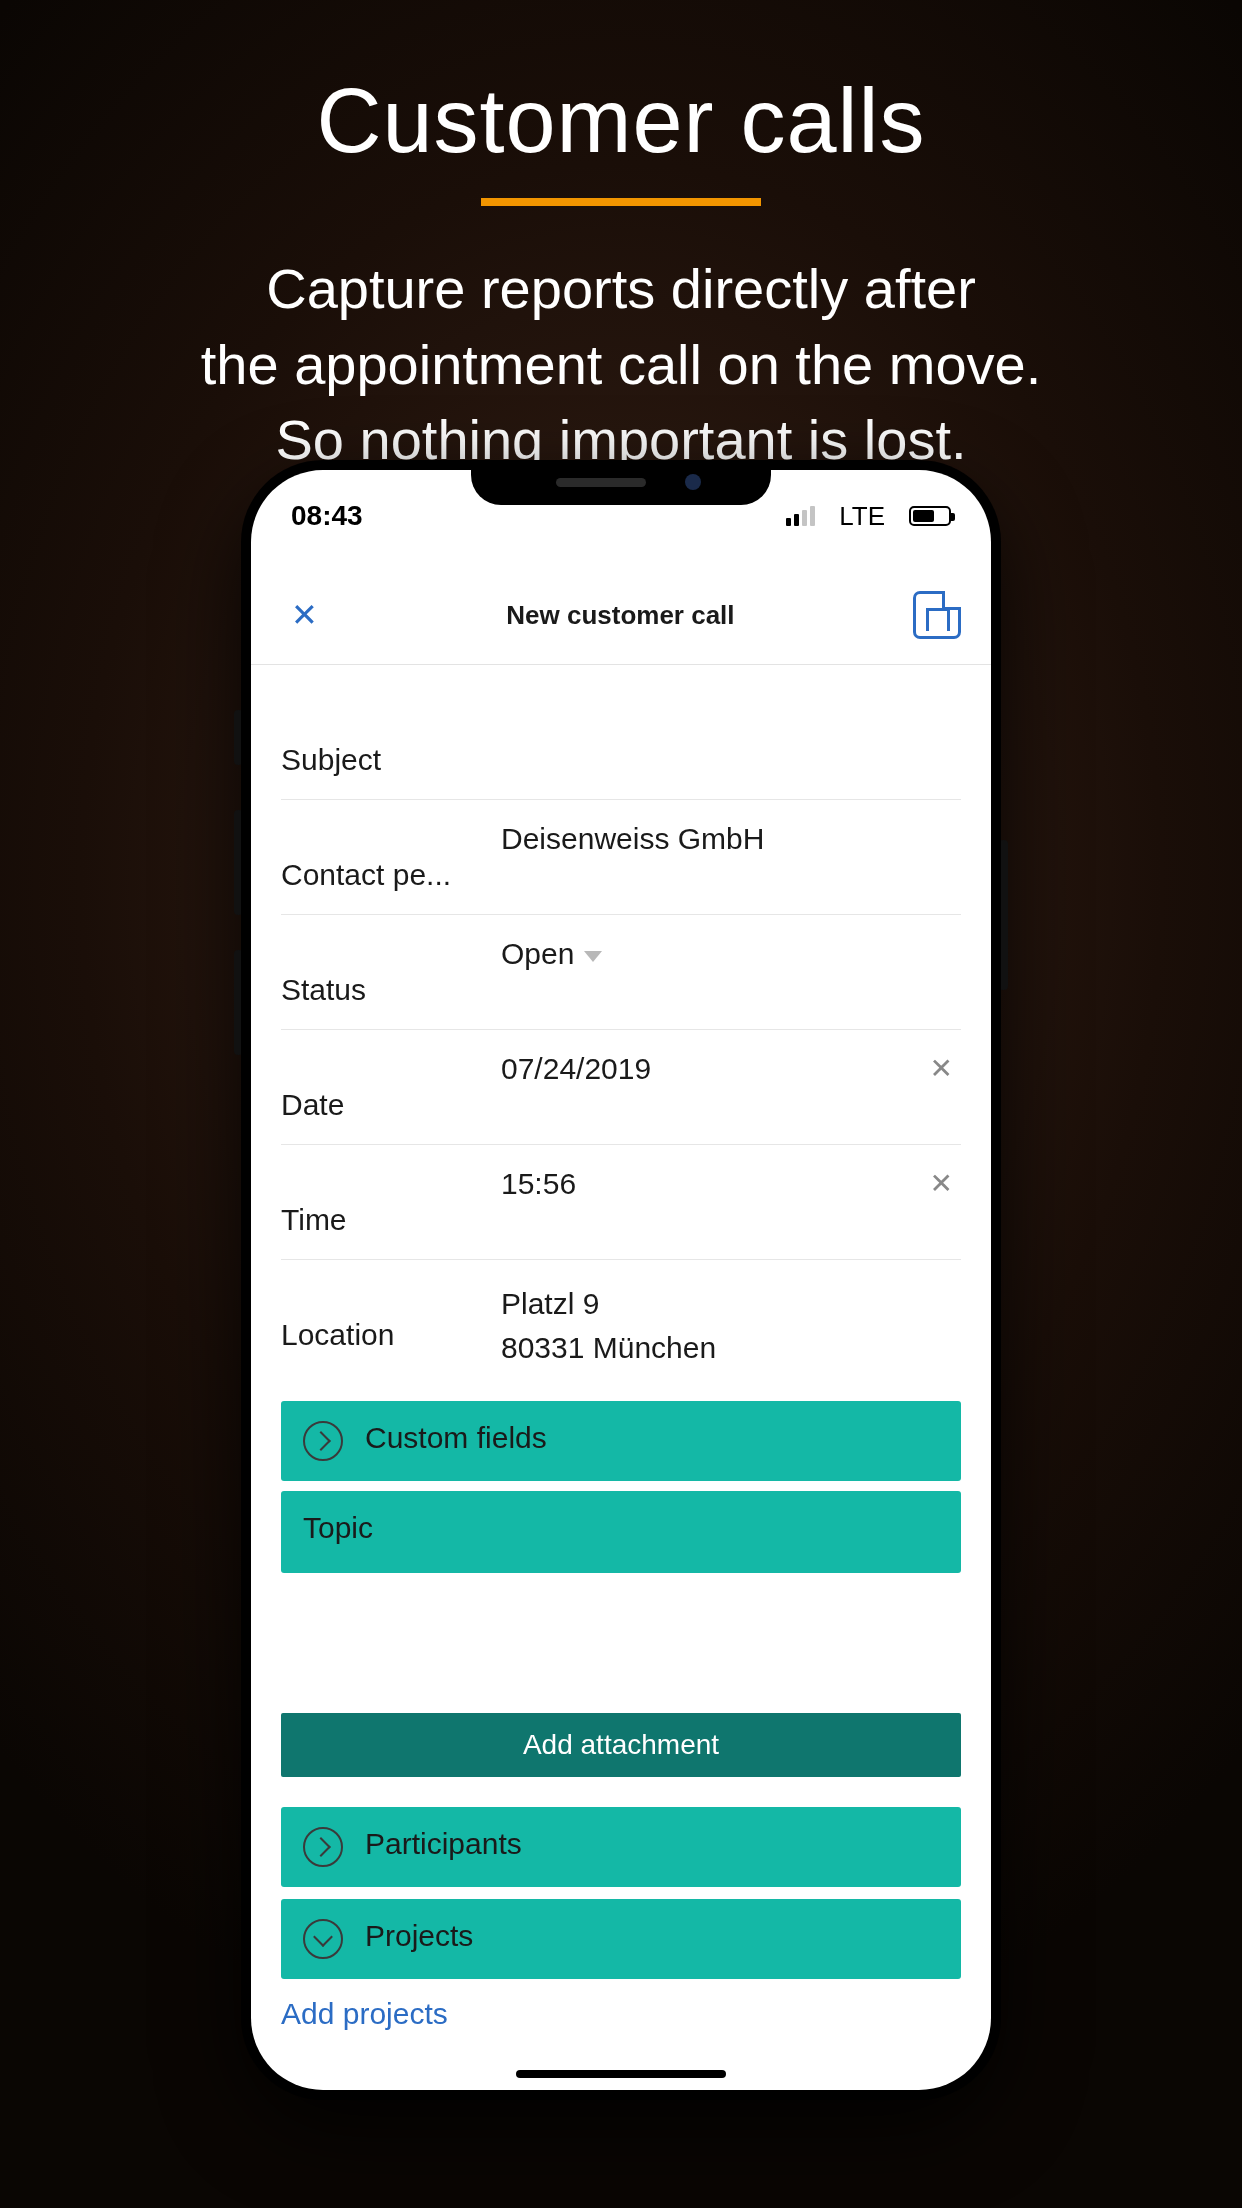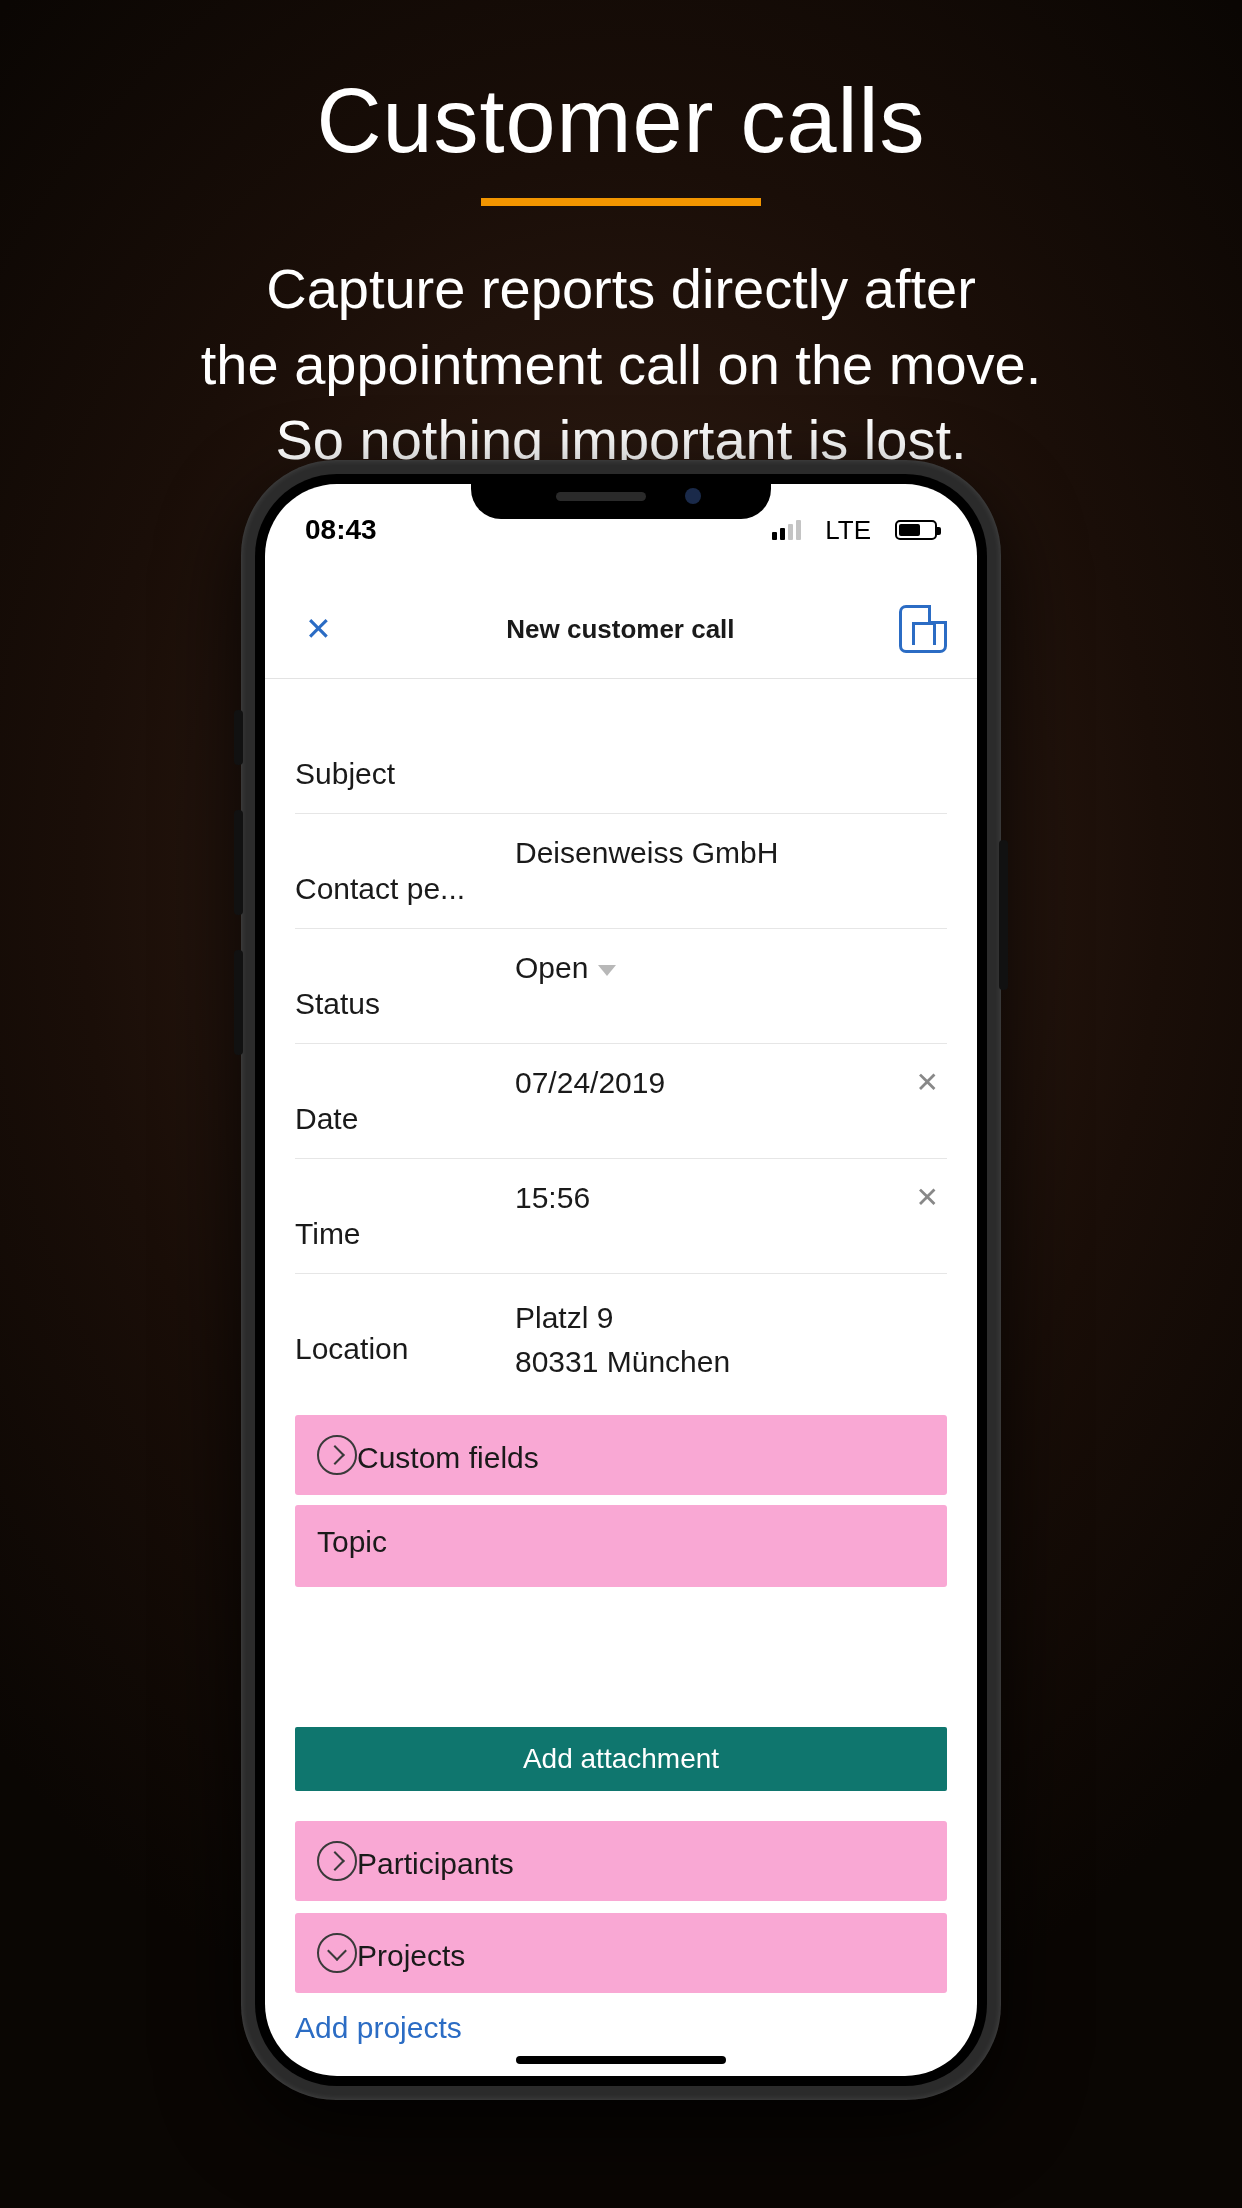--- a/index.html
+++ b/index.html
@@ -38,21 +38,20 @@
   
   .phone {
     position: absolute;
     left: 50%;
     transform: translateX(-50%);
     top: 460px;
     width: 760px;
     height: 1640px;
     border-radius: 95px;
     background: #2b2b2b;
-    padding: 14px;
     box-shadow: 0 30px 80px rgba(0,0,0,0.8), inset 0 0 6px rgba(255,255,255,0.15);
   }
   .phone-inner {
     width: 100%;
     height: 100%;
     border-radius: 82px;
     background: #000;
     padding: 10px;
     position: relative;
   }
@@ -158,25 +157,26 @@
   .row-value { flex:1; color:#1a1a1a;}
   .row-value.multiline{white-space:pre-line;line-height:1.45;}
   .row-clear { font-size:28px; color:#888; padding:0 8px;}
   .dropdown-caret {
     display:inline-block; margin-left:10px;
     width:0;height:0;border-left:9px solid transparent;border-right:9px solid transparent;border-top:11px solid #b8b8b8;vertical-align:middle;
   }
 
   
   .section-bar {
-    background:#f9a8d4;
+    background:#14b8a6;
     margin: 10px 0 0;
     padding: 20px 22px;
     display:flex;
-    align-items:flex-end;
+    align-items:flex-start;
+    gap:22px;
     font-size:30px;
     color:#1a1a1a;
     border-radius:3px;
   }
   .section-bar.topic { padding: 20px 22px 28px; }
   .chevron-circle {
     width:40px;height:40px;border:2.5px solid #3a3a3a;border-radius:50%;display:flex;align-items:center;justify-content:center;flex-shrink:0;
   }
   .chevron-right::after{content:"";width:12px;height:12px;border-right:2.5px solid #3a3a3a;border-top:2.5px solid #3a3a3a;transform:rotate(45deg);margin-left:-4px;}
   .chevron-down::after{content:"";width:12px;height:12px;border-right:2.5px solid #3a3a3a;border-bottom:2.5px solid #3a3a3a;transform:rotate(45deg);margin-top:-5px;}

